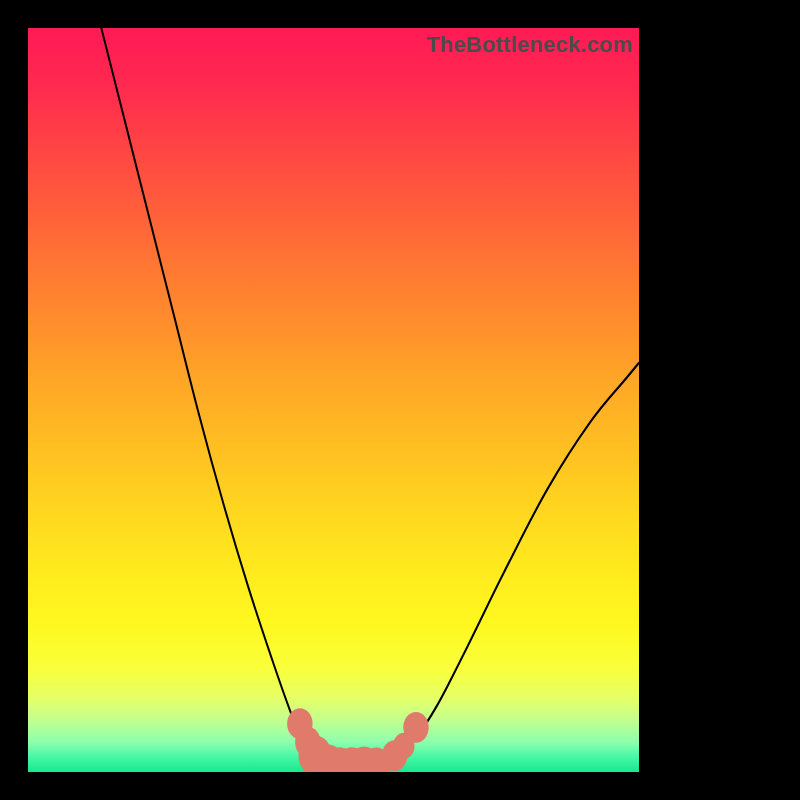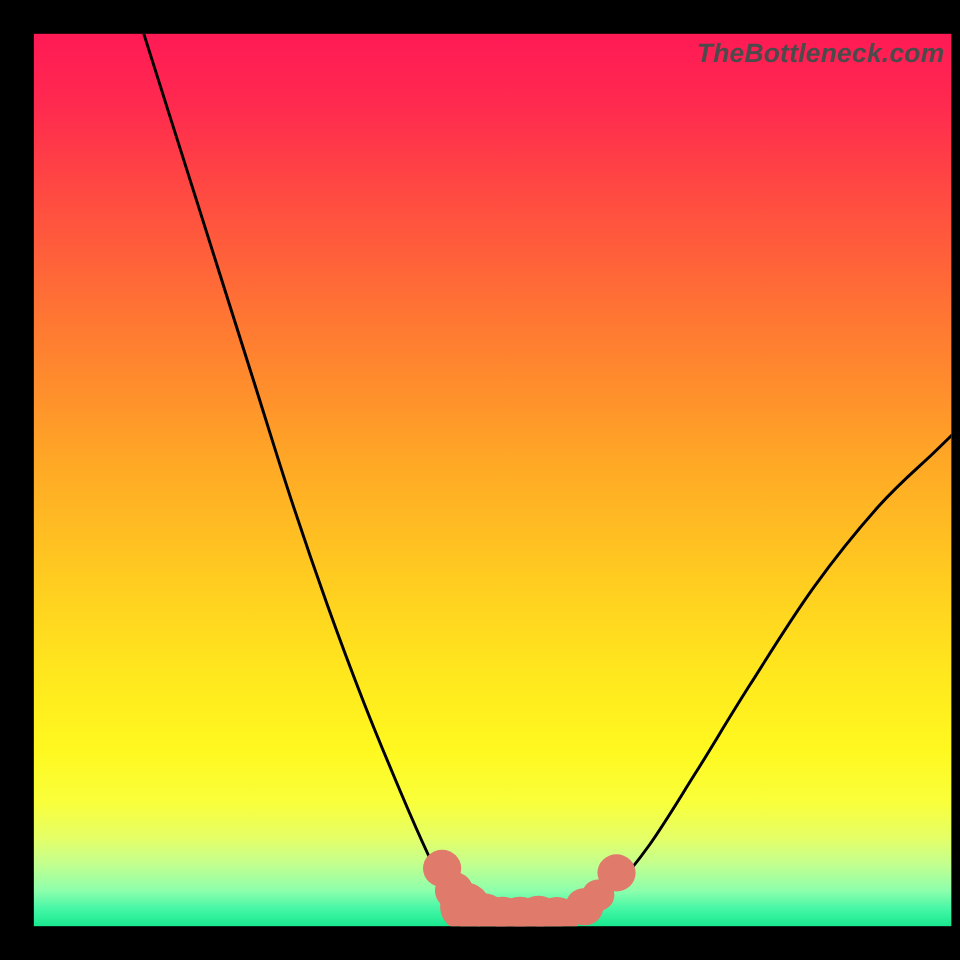--- a/index.html
+++ b/index.html
@@ -14,24 +14,23 @@
   .stage {
     position: relative;
     width: 800px;
     height: 800px;
     background: #000;
   }
   .plot-area {
     position: absolute;
     left: 28px;
     top: 28px;
-    width: 765px;
+    width: 611px;
     height: 744px;
     overflow: hidden;
-    font-style: italic;
   }
   .gradient {
     position: absolute;
     inset: 0;
     background: linear-gradient(
       to bottom,
       #ff1a55 0%,
       #ff2a4f 8%,
       #ff4444 16%,
       #ff5d3b 24%,

